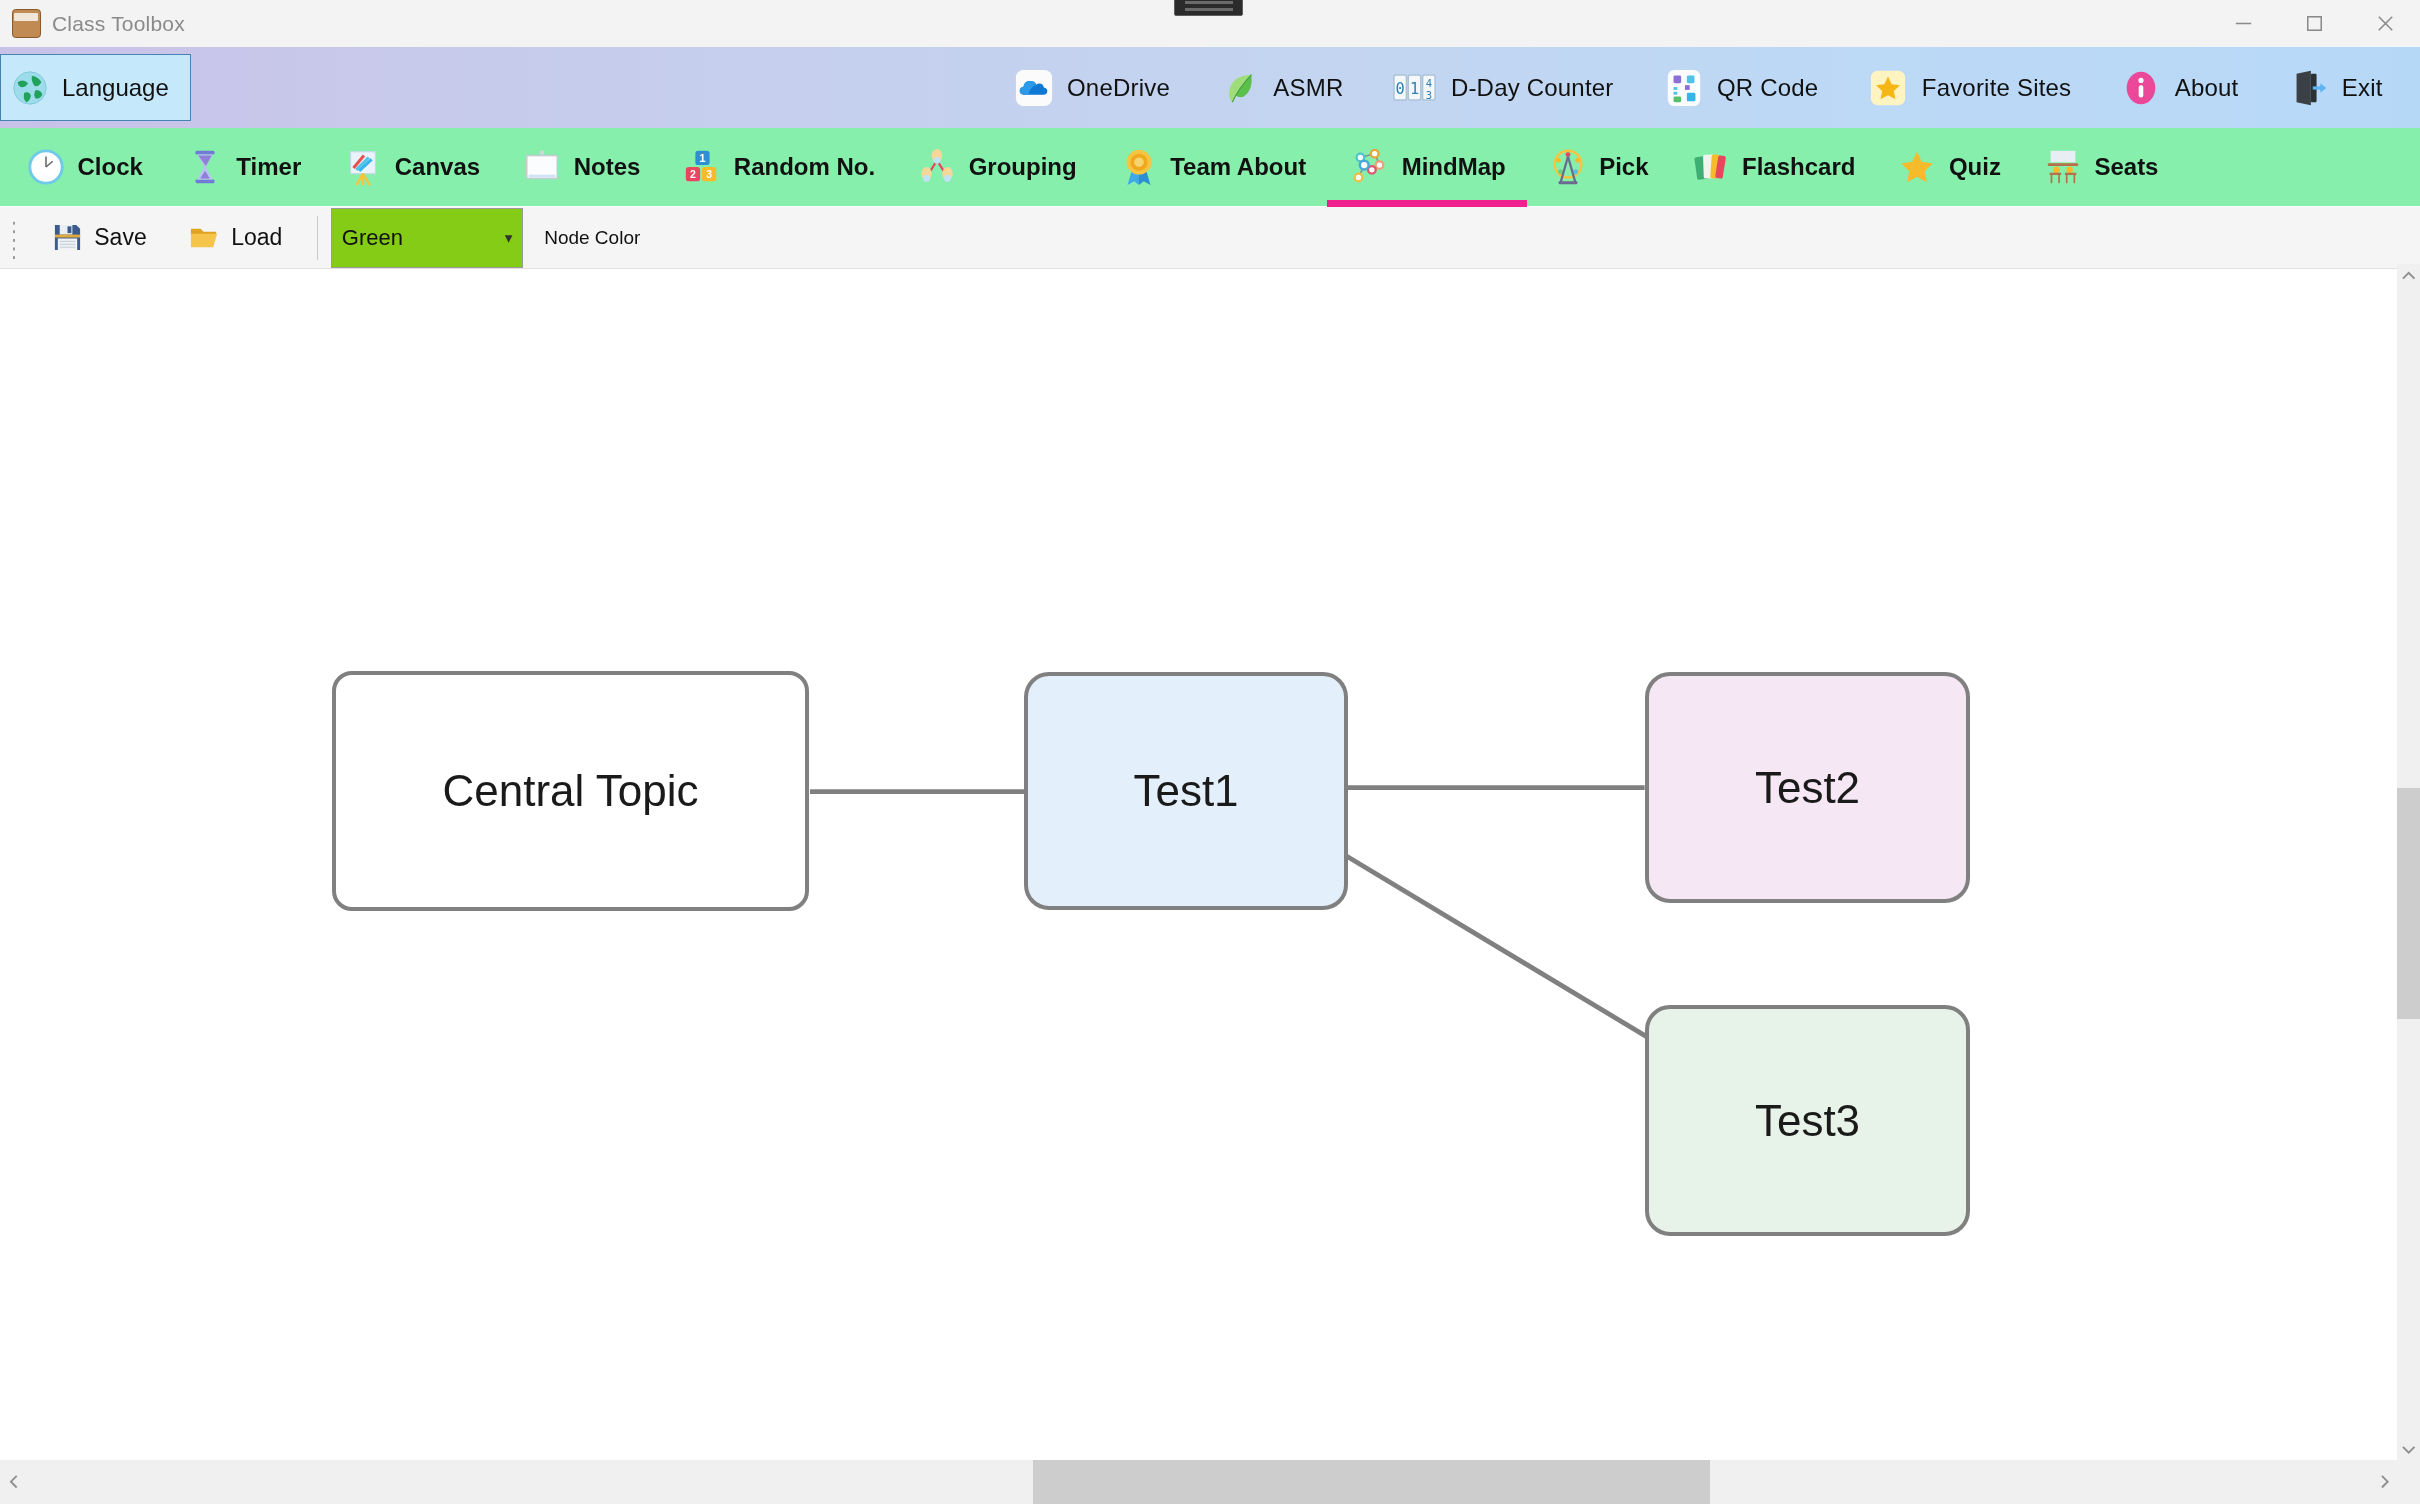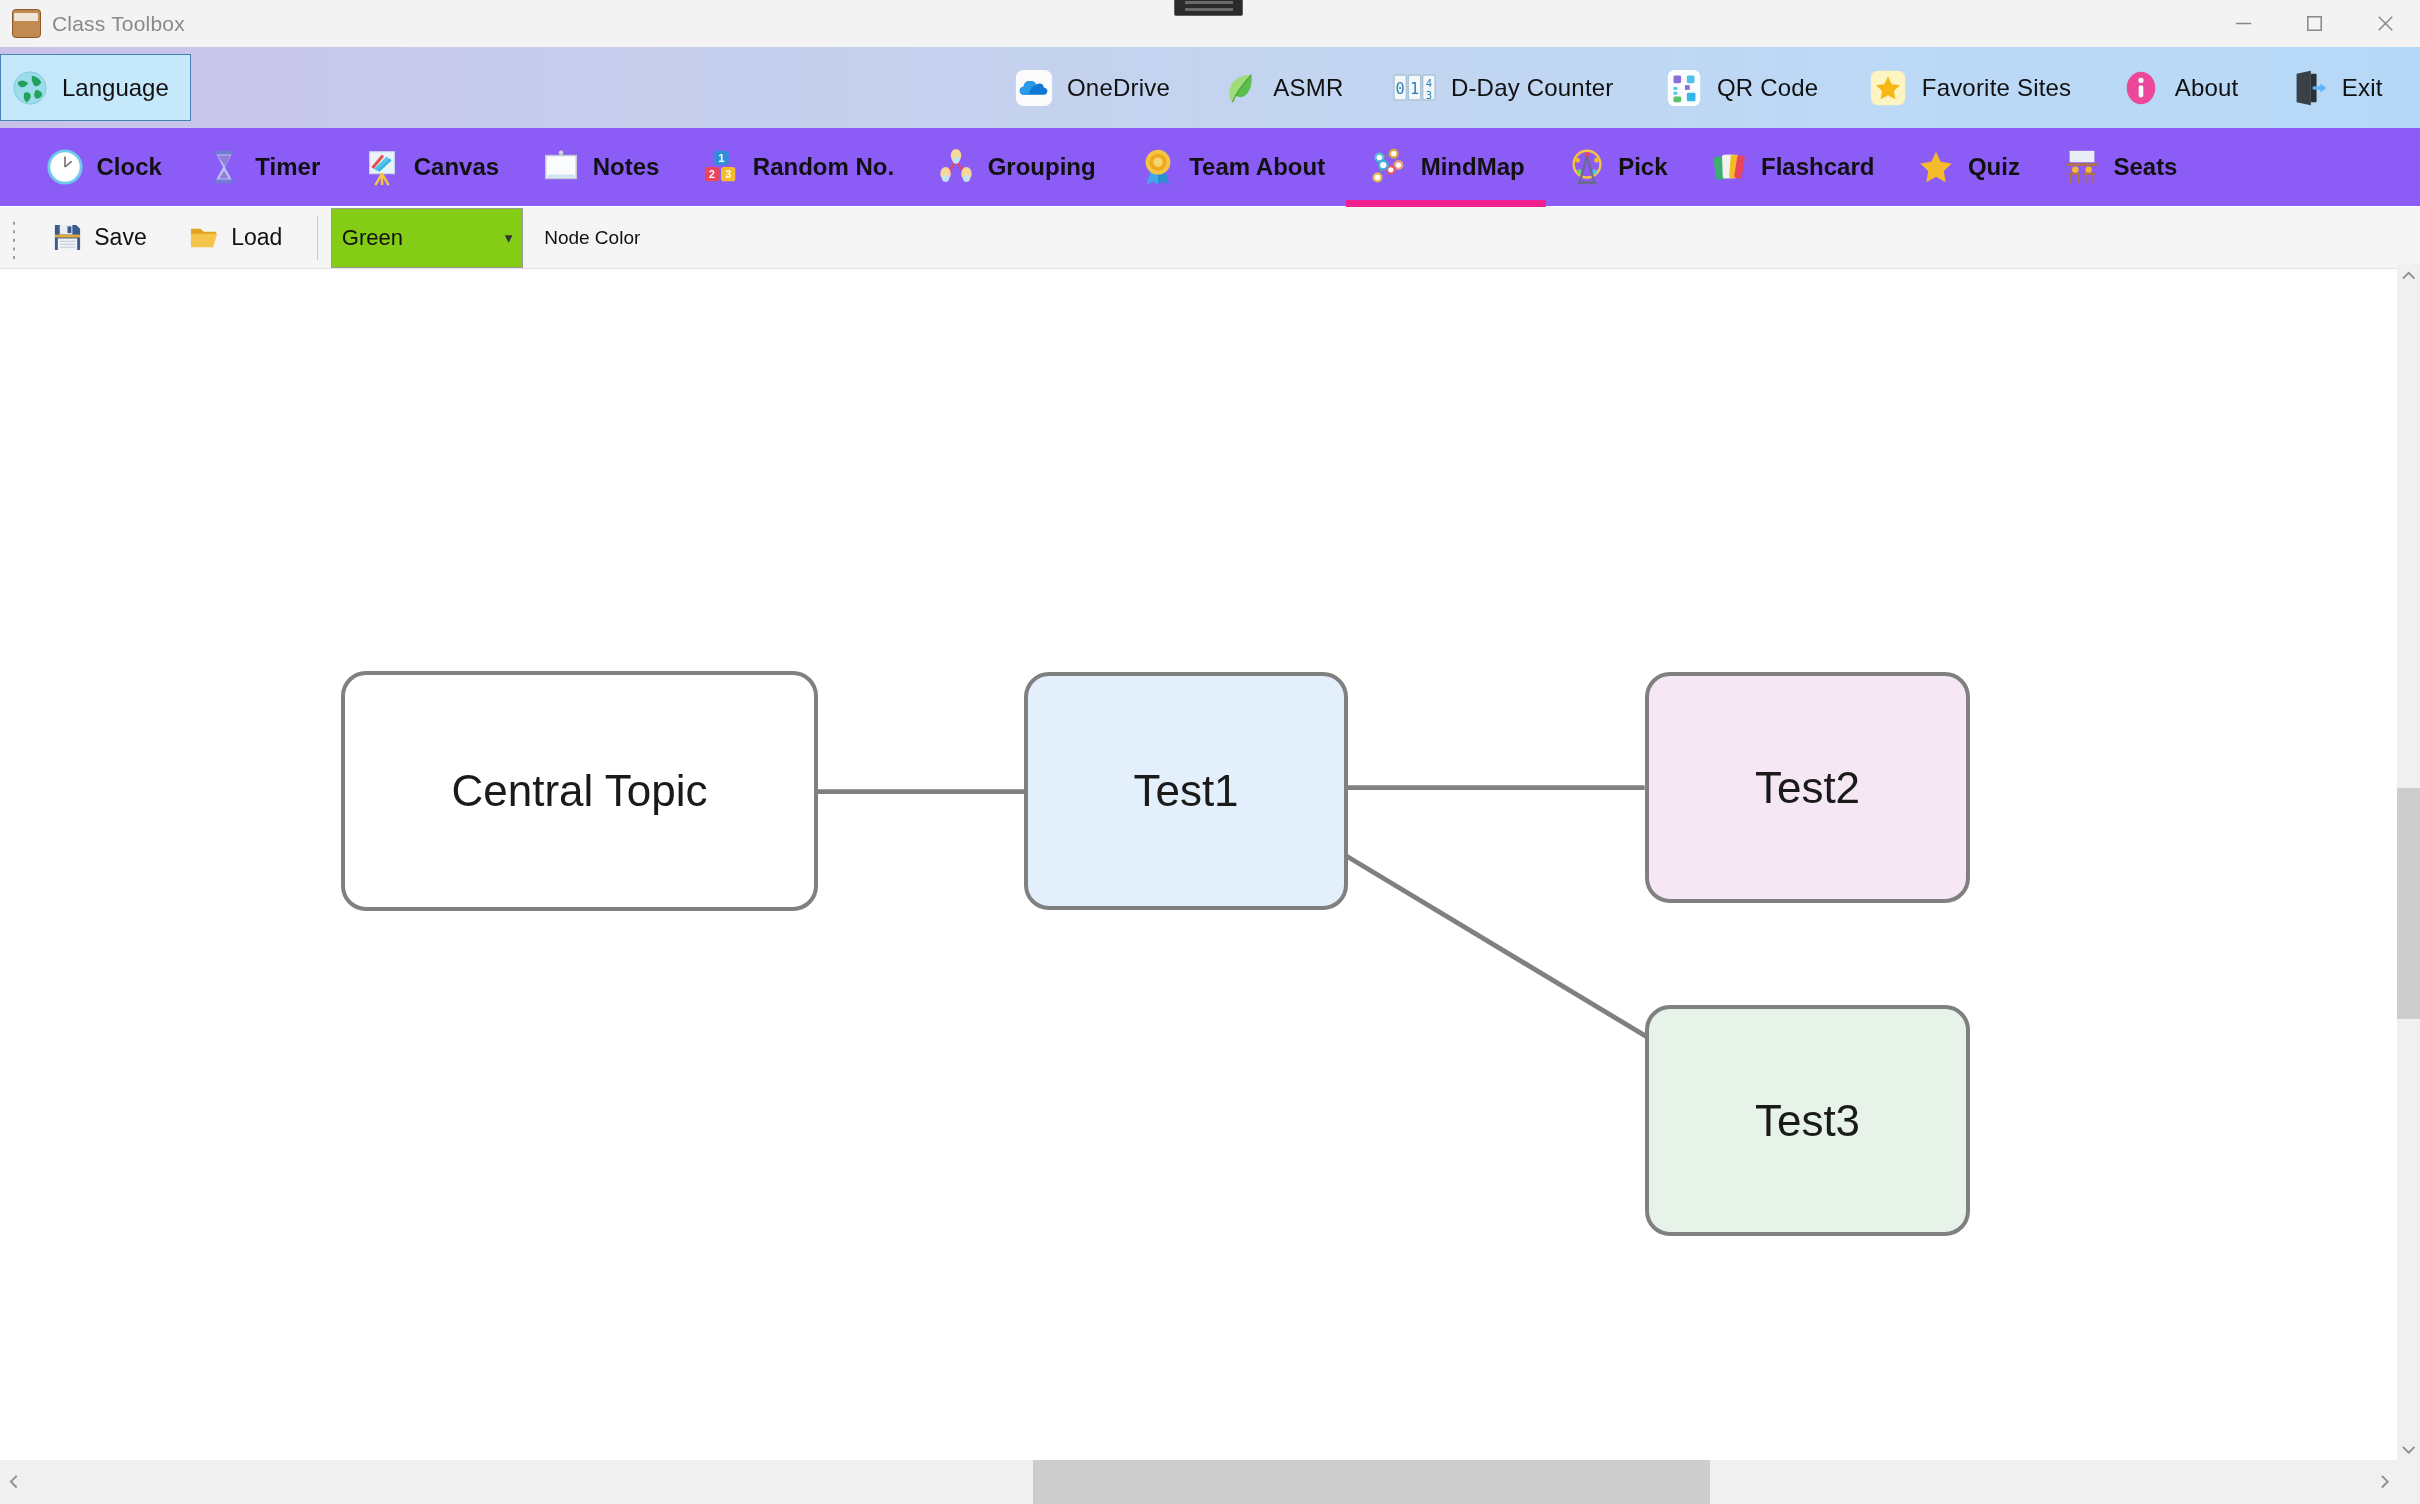--- a/index.html
+++ b/index.html
@@ -66,22 +66,22 @@
   }
   .util-item {
     display: flex; align-items: center; gap: 13.4px;
     padding: 0 25px; height: 81px; font-size: 24px; color: #111; white-space: nowrap;
   }
   .util-item .lbl { letter-spacing: 0.2px; }
 
   
   .tabbar {
     position: absolute; left: 0; top: 128px; width: 2421px; height: 79px;
-    background: #8b5cf6;
-    display: flex; align-items: center; padding-left: 24px;
+    background: #86efac;
+    display: flex; align-items: center; padding-left: 5px;
     border-bottom: 1px solid #ffffff;
   }
   .tab {
     position: relative; height: 79px; padding: 0 21px;
     display: flex; align-items: center; gap: 11.5px;
     font-size: 24px; font-weight: bold; color: #111; white-space: nowrap;
   }
   .tab .underline {
     position: absolute; left: 0; right: 0; bottom: 0; height: 6.7px; background: transparent;
   }
@@ -526,21 +526,21 @@
 </div>
 
 <div class="canvas">
 
   <svg width="2398" height="1191" viewBox="0 0 2496 1240">
     <path d="M 843 543 L 1066 543" stroke="#808080" stroke-width="5" fill="none"></path>
     <path d="M 1403 539 L 1712 539" stroke="#808080" stroke-width="5" fill="none"></path>
     <path d="M 1398 608 L 1717 800" stroke="#808080" stroke-width="5" fill="none"></path>
   </svg>
 
-  <div class="node" style="left:341px; top:401px; width:477px; height:240px; background:#ffffff;">
+  <div class="node" style="left:332px; top:401px; width:477px; height:240px; background:#ffffff;border-radius:20px;">
     <span>Central Topic</span>
   </div>
 
   <div class="node" style="left:1024px; top:402px; width:324px; height:238px; background:#e3f0fb;">
     <span>Test1</span>
   </div>
 
   <div class="node" style="left:1645px; top:402px; width:325px; height:231px; background:#f6e7f5;">
     <span>Test2</span>
   </div>

